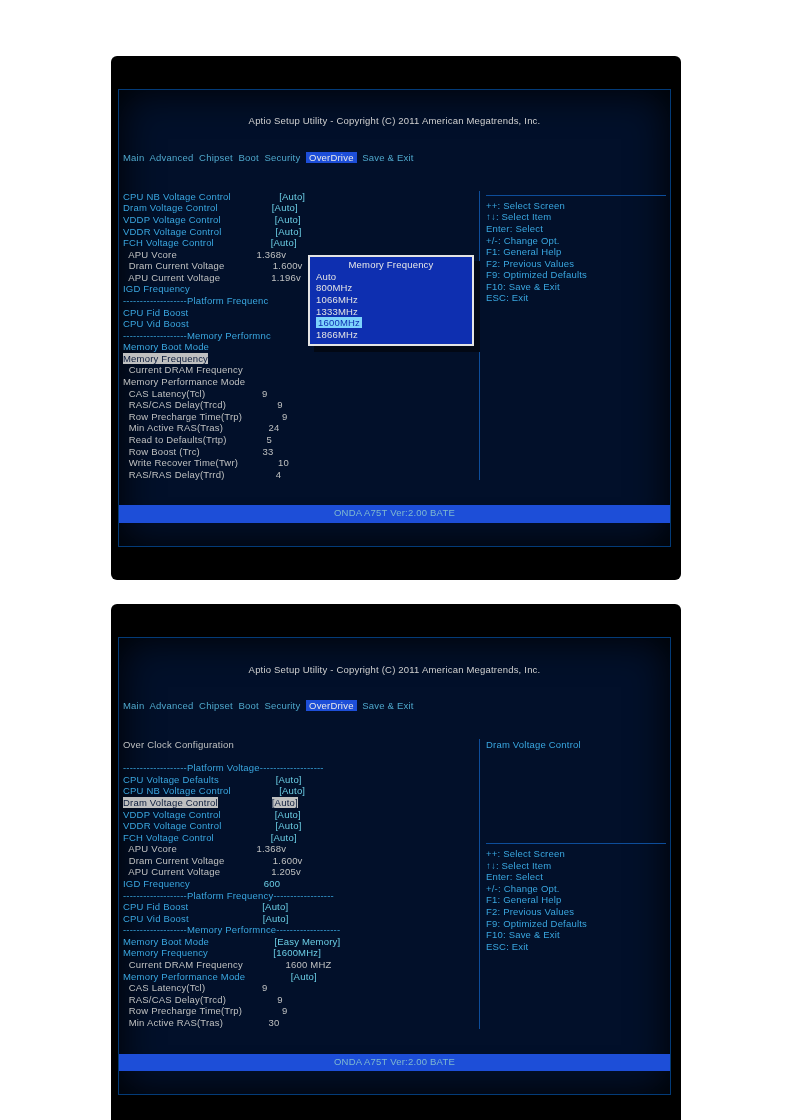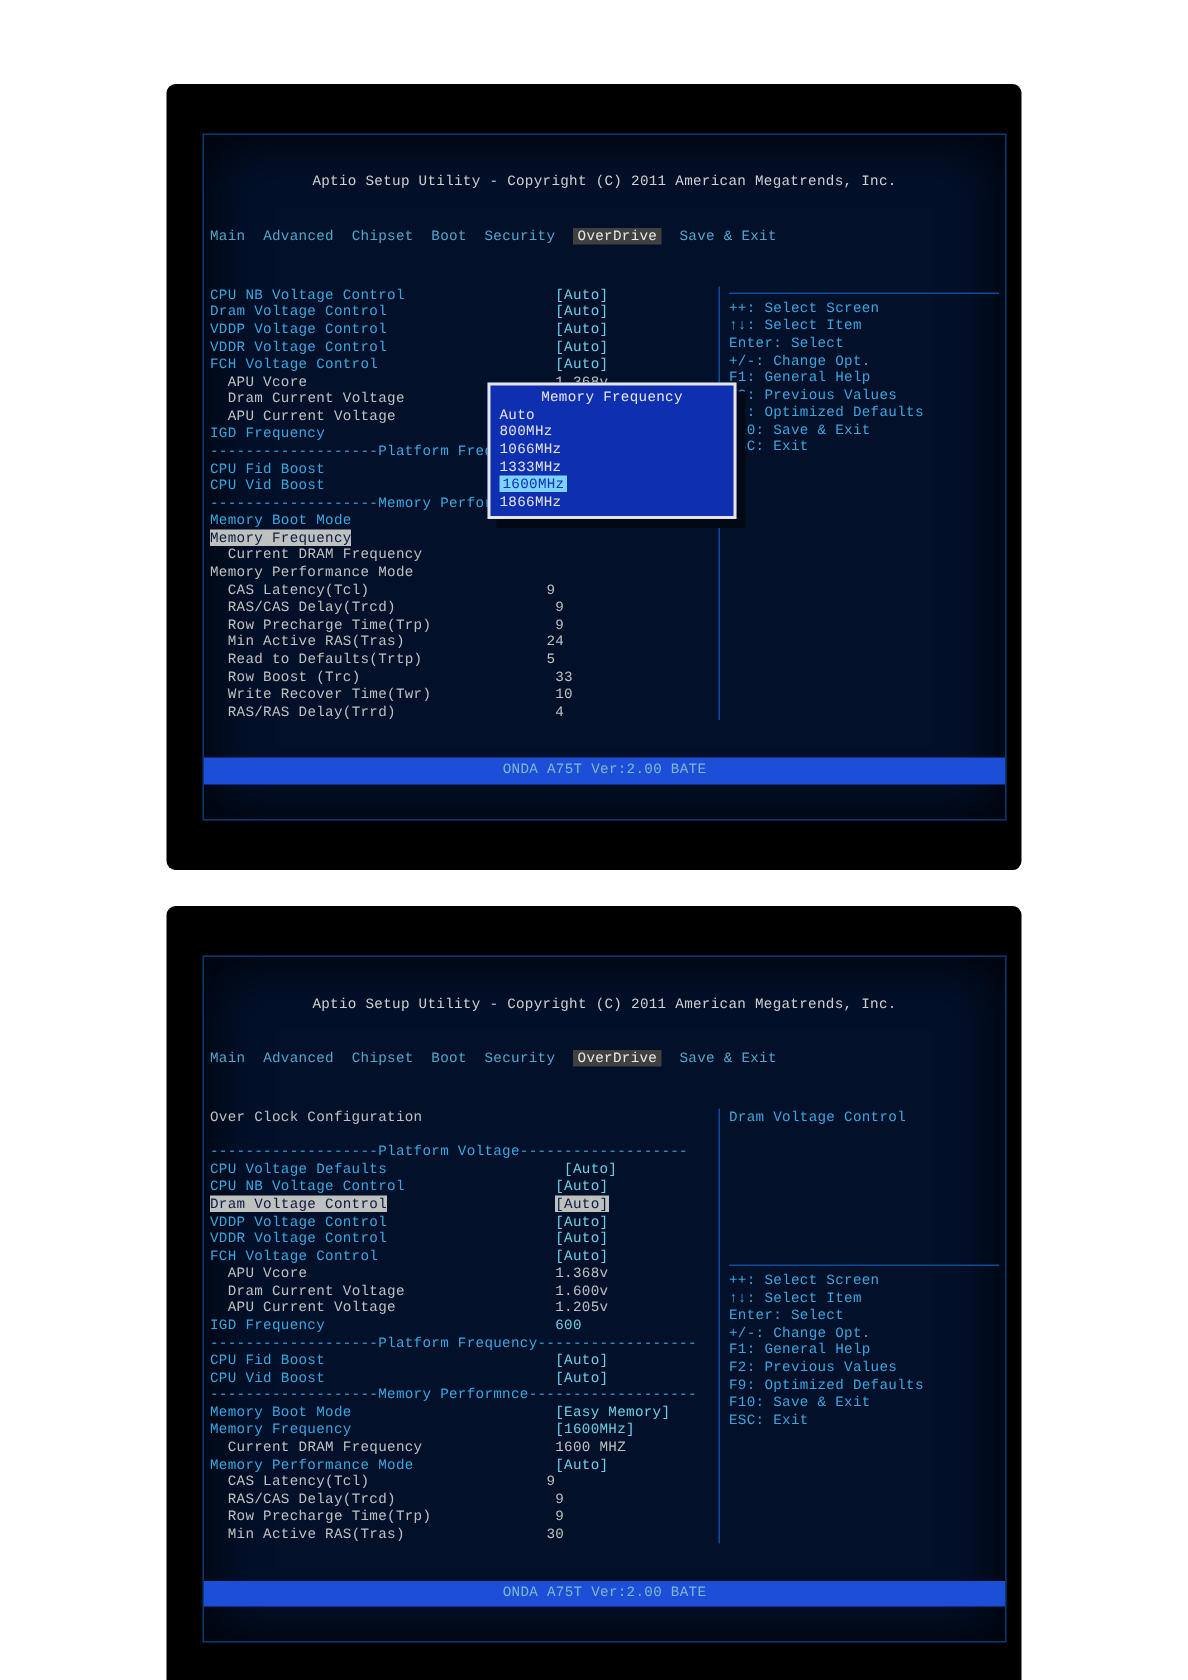--- a/index.html
+++ b/index.html
@@ -1,28 +1,28 @@
 <!DOCTYPE html>
 <html><head>
 <meta charset="utf-8">
 <style>
   html,body{margin:0;padding:0;background:#fff;font-family:"Microsoft YaHei",Arial,sans-serif;color:#222;font-size:14px;line-height:1.8;}
   .page{width:792px;margin:0 auto;padding:40px 48px 60px;box-sizing:border-box;}
   .bios-photo{
     width:570px;margin:16px auto 24px;background:#000;
-    padding:10px 10px 10px 24px;box-sizing:border-box;
+    padding:10px 10px 10px 7px;box-sizing:border-box;
     border-radius:6px;
-    font-family:Liberation Mono, monospace;font-size:9.5px;line-height:1.22;
+    font-family:Liberation Sans, sans-serif;font-size:9.5px;line-height:1.22;
     letter-spacing:.2px;white-space:pre;color:#6ccfe6;
   }
   .bios-inner{background:#02102a;border:1px solid #033b78;box-shadow:inset 0 0 40px #000;}
   .bios-header{color:#d0d0d0;text-align:center;padding:2px 0;}
   .bios-tabs{padding:0 4px 1px;}
   .tab{color:#4fa8cc;display:inline;}
-  .tab.sel{background:#404040;color:#e8e8e8;padding:0 3px;}
+  .tab.sel{background:#1d4ed8;color:#e8e8e8;padding:0 3px;}
   .bios-body{display:flex;align-items:stretch;padding:3px 4px 2px;}
   .col-l{flex:1 1 60%;}
   .col-r{flex:0 0 180px;margin-left:4px;border-left:1px solid #0d4d9a;padding-left:6px;display:flex;flex-direction:column;}
   .sep{border-top:1px solid #0d4d9a;margin:4px 0;}
   .val{color:#6ccfe6;}
   .lbl-b{color:#3aa7e0;}
   .lbl-w{color:#bfc0c0;}
   .sect{color:#3aa7e0;}
   .hl{background:#bfc0c0;color:#0a1a3a;}
   .popup{

